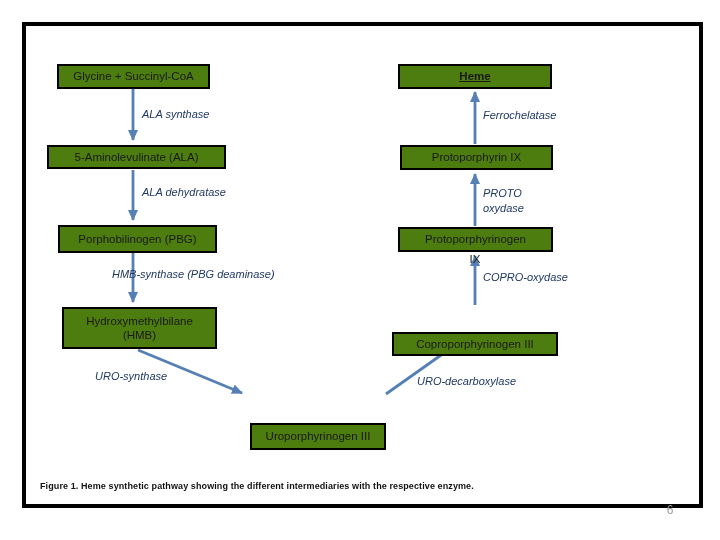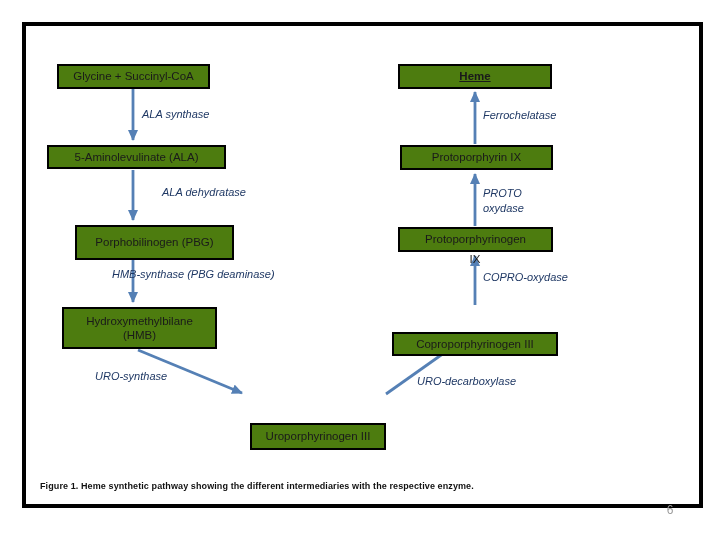--- a/index.html
+++ b/index.html
@@ -31,21 +31,21 @@
     align-items:center;
     justify-content:center;
     font-size:11.5px;
     color:#1a1a1a;
     text-align:center;
     line-height:1.25;
     white-space:nowrap;
   }
   .node-glycine  { left:31px;  top:38px;  width:153px; height:25px; }
   .node-ala      { left:21px;  top:119px; width:179px; height:24px; }
-  .node-pbg      { left:32px;  top:199px; width:159px; height:35px;margin-left:17px; }
+  .node-pbg      { left:32px;  top:199px; width:159px; height:28px; }
   .node-hmb      { left:36px;  top:281px; width:155px; height:42px; }
   .node-uro      { left:224px; top:357px; width:136px; height:27px;margin-top:40px; }
   .node-copro    { left:366px; top:282px; width:166px; height:24px;margin-top:24px; }
   .node-protogen { left:372px; top:201px; width:155px; height:25px; }
   .node-proto    { left:374px; top:119px; width:153px; height:25px; }
   .node-heme     { left:372px; top:38px;  width:154px; height:25px; }
   .heme-text {
     font-weight:bold;
     text-decoration:underline;
   }
@@ -61,21 +61,21 @@
   .enzyme {
     position:absolute;
     font-style:italic;
     font-size:11px;
     color:#1f3864;
     white-space:nowrap;
     z-index:2;
   }
   .enzyme-wrap { white-space:normal; max-width:54px; line-height:1.35; }
   .enz-ala-synthase     { left:116px; top:82px; }
-  .enz-ala-dehydratase  { left:116px; top:160px;margin-left:20px; }
+  .enz-ala-dehydratase  { left:116px; top:160px; }
   .enz-hmb-synthase     { left:86px;  top:242px; }
   .enz-uro-synthase     { left:69px;  top:344px; }
   .enz-uro-decarbox     { left:391px; top:349px; }
   .enz-copro-oxydase    { left:457px; top:245px; }
   .enz-proto-oxydase    { left:457px; top:160px; }
   .enz-ferrochelatase   { left:457px; top:83px; }
   .caption {
     position:absolute;
     left:14px; top:455px;
     width:650px;

